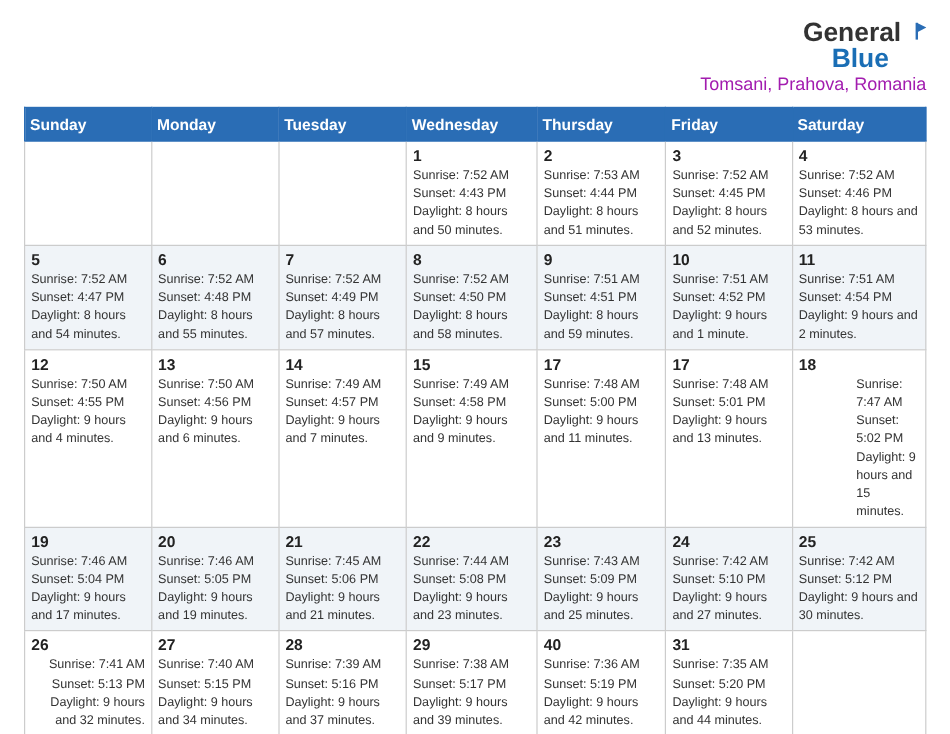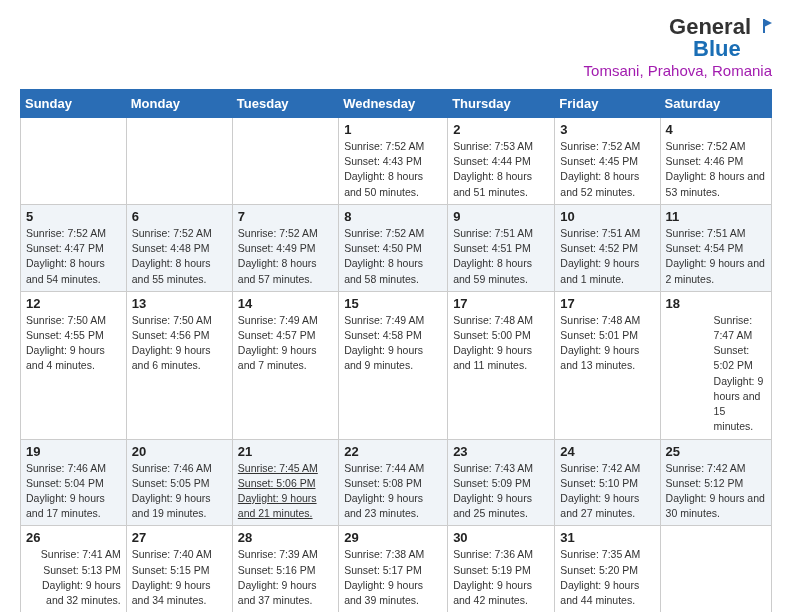--- a/index.html
+++ b/index.html
@@ -269,21 +269,21 @@
 Daylight: 9 hours and 17 minutes.</div>
           </td>
           <td>
             <div class="day-number">20</div>
             <div class="day-info" style="white-space: pre-line;">Sunrise: 7:46 AM
 Sunset: 5:05 PM
 Daylight: 9 hours and 19 minutes.</div>
           </td>
           <td>
             <div class="day-number">21</div>
-            <div class="day-info" style="white-space: pre-line; text-decoration: underline;">Sunrise: 7:45 AM
+            <div class="day-info" style="white-space: pre-line;">Sunrise: 7:45 AM
 Sunset: 5:06 PM
 Daylight: 9 hours and 21 minutes.</div>
           </td>
           <td>
             <div class="day-number">22</div>
             <div class="day-info" style="white-space: pre-line;">Sunrise: 7:44 AM
 Sunset: 5:08 PM
 Daylight: 9 hours and 23 minutes.</div>
           </td>
           <td>
@@ -324,21 +324,21 @@
 Sunset: 5:16 PM
 Daylight: 9 hours and 37 minutes.</div>
           </td>
           <td>
             <div class="day-number">29</div>
             <div class="day-info" style="white-space: pre-line;">Sunrise: 7:38 AM
 Sunset: 5:17 PM
 Daylight: 9 hours and 39 minutes.</div>
           </td>
           <td>
-            <div class="day-number">30</div>
+            <div class="day-number">40</div>
             <div class="day-info" style="white-space: pre-line;">Sunrise: 7:36 AM
 Sunset: 5:19 PM
 Daylight: 9 hours and 42 minutes.</div>
           </td>
           <td>
             <div class="day-number">31</div>
             <div class="day-info" style="white-space: pre-line;">Sunrise: 7:35 AM
 Sunset: 5:20 PM
 Daylight: 9 hours and 44 minutes.</div>
           </td>

